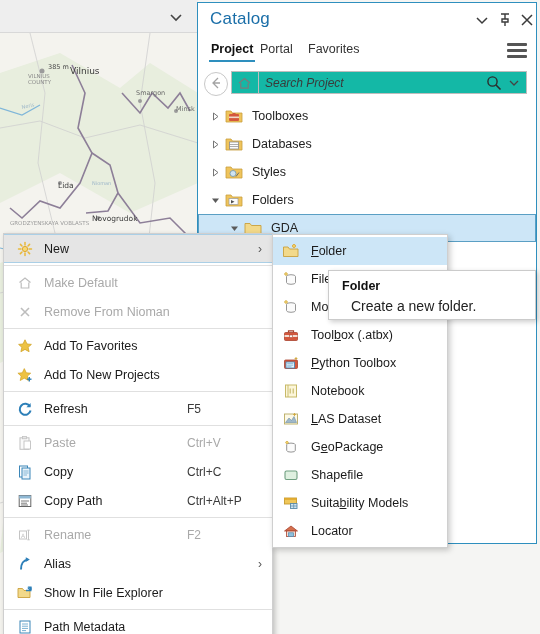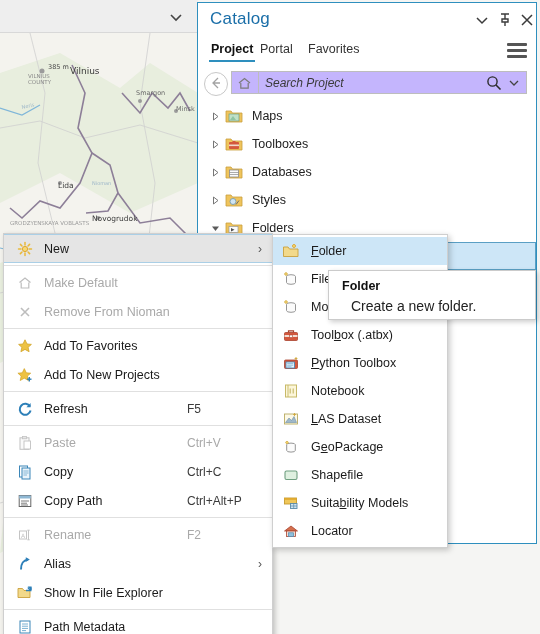--- a/index.html
+++ b/index.html
@@ -29,21 +29,21 @@
   .tab{position:absolute;top:3px;font-size:12.5px;color:#333;padding:2px 2px 4px 2px;cursor:default;}
   .tab.active{color:#111;border-bottom:2px solid #2e8fbe;font-weight:bold;}
   #tab-0{left:11px;}
   #tab-1{left:60px;}
   #tab-2{left:108px;}
   #hamburger{position:absolute;left:309px;top:6px;width:20px;height:16px;}
   #hamburger span{display:block;height:3px;background:#555;margin-bottom:3px;border-radius:1px;}
   
   #search-row{position:absolute;left:0;top:66px;width:100%;height:28px;}
   #back-btn{position:absolute;left:6px;top:3px;width:22px;height:22px;border:1px solid #c8c8c8;border-radius:50%;color:#9a9a9a;font-size:13px;line-height:21px;text-align:center;}
-  #search-box{position:absolute;left:33px;top:2px;width:296px;height:23px;border:1px solid #bdbdbd;background:#c4b5fd;box-sizing:border-box;}
+  #search-box{position:absolute;left:33px;top:2px;width:296px;height:23px;border:1px solid #bdbdbd;background:#14b8a6;box-sizing:border-box;}
   #home-icon{position:absolute;left:4px;top:3px;width:17px;height:17px;}
   #search-divider{position:absolute;left:26px;top:0px;width:1px;height:21px;background:#bdbdbd;}
   #search-input{position:absolute;left:31px;top:3px;width:205px;border:none;outline:none;font-family:"Liberation Sans",sans-serif;font-size:12px;font-style:italic;color:#2b2b2b;background:transparent;}
   #search-input::placeholder{color:#3a3a3a;font-style:italic;opacity:1;}
   #search-go{position:absolute;left:253px;top:2px;width:18px;height:18px;}
   #search-chevron{position:absolute;left:275px;top:4px;width:14px;height:14px;}
   
   #tree{position:absolute;left:0;top:99px;width:100%;}
   .tree-row{position:relative;height:28px;display:flex;align-items:center;box-sizing:border-box;}
   .tree-row .expander{width:14px;margin-left:10px;display:flex;align-items:center;justify-content:center;}
@@ -204,35 +204,20 @@
       <div id="search-chevron">
         <svg width="14" height="14" viewBox="0 0 14 14">
             <path d="M3 5 L7 9 L11 5" fill="none" stroke="#444" stroke-width="1.3"></path>
           </svg>
       </div>
     </div>
   </div>
 
   <div id="tree">
 
-    <div class="tree-row">
-      <span class="expander">
-        <svg width="9" height="9" viewBox="0 0 9 9">
-            <path d="M2.5 1 L7 4.5 L2.5 8 Z" fill="none" stroke="#767676" stroke-width="1"></path>
-          </svg>
-      </span>
-      <span class="t-icon">
-        <svg width="18" height="16" viewBox="0 0 18 16">
-            <path d="M1 3 H6 L7.5 5 H17 V14 H1 Z" fill="#efc45c" stroke="#c9a03c" stroke-width=".8"></path>
-            <rect x="4" y="6" width="10" height="7" fill="#bfe0c8" stroke="#6f9f80" stroke-width=".7"></rect>
-            <path d="M5 12 L8 8 L11 12" fill="#8fc5a3"></path>
-          </svg>
-      </span>
-      <span class="t-label">Maps</span>
-    </div>
 
     <div class="tree-row">
       <span class="expander">
         <svg width="9" height="9" viewBox="0 0 9 9">
             <path d="M2.5 1 L7 4.5 L2.5 8 Z" fill="none" stroke="#767676" stroke-width="1"></path>
           </svg>
       </span>
       <span class="t-icon">
         <svg width="18" height="16" viewBox="0 0 18 16">
             <path d="M1 3 H6 L7.5 5 H17 V14 H1 Z" fill="#efc45c" stroke="#c9a03c" stroke-width=".8"></path>

